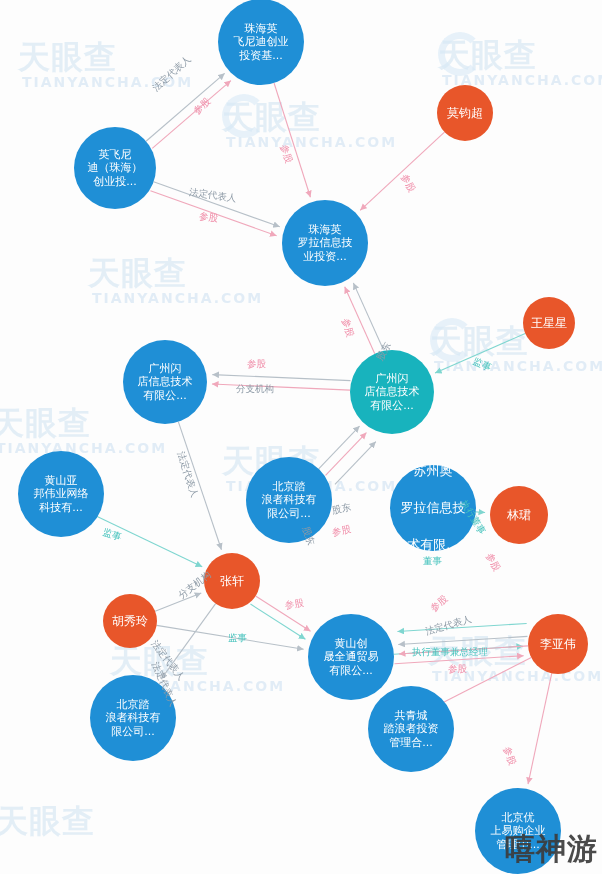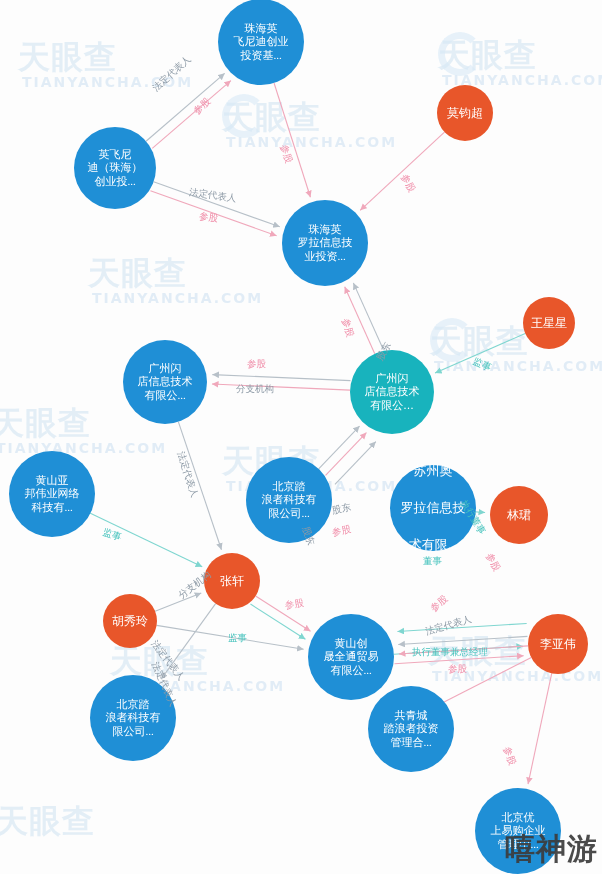--- a/index.html
+++ b/index.html
@@ -49,21 +49,21 @@
     align-items:center;
     justify-content:center;
     color:#ffffff;
     text-align:center;
     line-height:1.22;
     box-sizing:border-box;
     padding:2px;
     cursor:pointer;
   }
   .node span{display:block;white-space:nowrap;}
-  .node.company{background:#1f8fd6;font-family:Liberation Serif, serif;}
+  .node.company{background:#1f8fd6;}
   .node.center{background:#18b3bd;}
   .node.person{background:#e8562a;}
 
   
   .elabel{
     position:absolute;
     font-size:9.5px;
     white-space:nowrap;
     transform-origin:0 0;
     user-select:none;
@@ -197,21 +197,21 @@
       <div class="node company" style="left: 123px; top: 340px; width: 84px; height: 84px; font-size: 11px;">
         <span>广州闪</span>
         <span>店信息技术</span>
         <span>有限公...</span>
       </div>
       <div class="node center" style="left: 350px; top: 350px; width: 84px; height: 84px; font-size: 11px;">
         <span>广州闪</span>
         <span>店信息技术</span>
         <span>有限公...</span>
       </div>
-      <div class="node company" style="left: 9px; top: 451px; width: 86px; height: 86px; font-size: 11px;">
+      <div class="node company" style="left: 18px; top: 451px; width: 86px; height: 86px; font-size: 11px;">
         <span>黄山亚</span>
         <span>邦伟业网络</span>
         <span>科技有...</span>
       </div>
       <div class="node company" style="left: 246px; top: 457px; width: 86px; height: 86px; font-size: 11px;">
         <span>北京踏</span>
         <span>浪者科技有</span>
         <span>限公司...</span>
       </div>
       <div class="node company" style="left: 390px; top: 465px; width: 86px; height: 86px; font-size: 13px; gap: 21px;">

